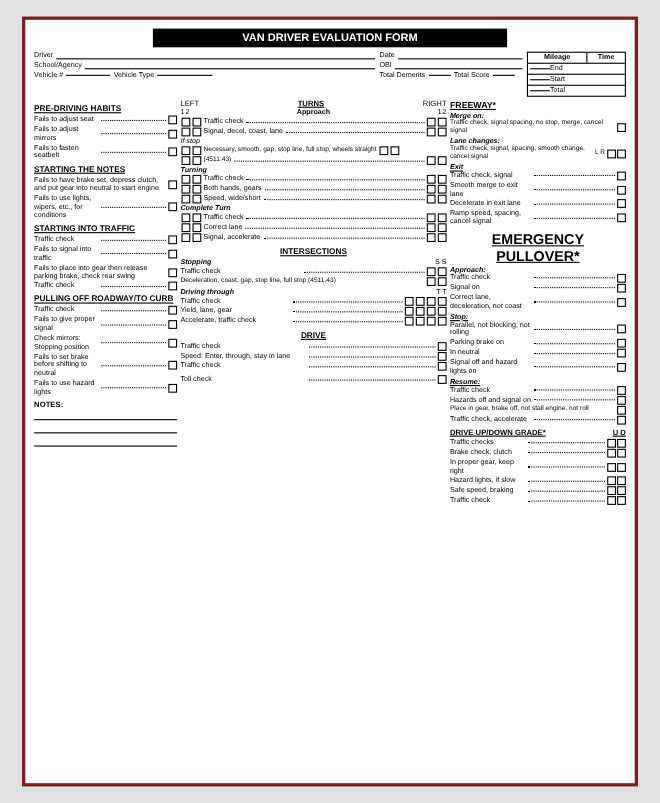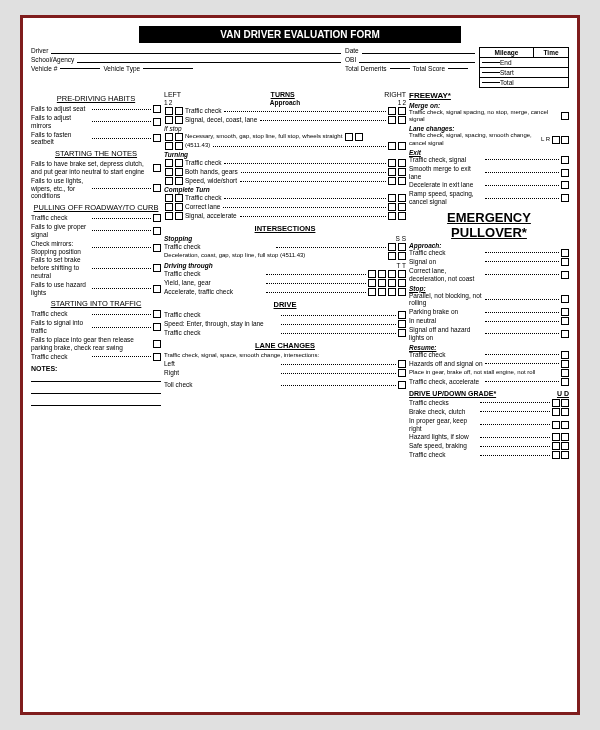--- a/index.html
+++ b/index.html
@@ -94,23 +94,22 @@
       font-weight: bold;
       text-align: center;
       margin-bottom: 1px;
     }
     .marked-section p {
       font-size: 6px;
       line-height: 1.3;
     }
 
     .section-title {
-      font-weight: normal;
+      font-weight: bold;
       font-size: 7.5px;
-      text-align: center;
       text-decoration: underline;
       margin-bottom: 2px;
       margin-top: 3px;
     }
 
     .notes-section {
       margin-top: 3px;
     }
     .notes-line {
       border-bottom: 1px solid black;
@@ -212,20 +211,43 @@
           <div class="checkbox"></div>
         </div>
         <div class="item-row" style="margin-top:1px;">
           <span class="item-text">Fails to use lights, wipers, etc., for conditions</span>
           <span class="dotted-line"></span>
           <div class="checkbox"></div>
         </div>
       </div>
 
       <div style="margin-top:3px;">
+        <div class="section-title">STARTING INTO TRAFFIC</div>
+        <div class="item-row">
+          <span class="item-text">Traffic check</span>
+          <span class="dotted-line"></span>
+          <div class="checkbox"></div>
+        </div>
+        <div class="item-row">
+          <span class="item-text">Fails to signal into traffic</span>
+          <span class="dotted-line"></span>
+          <div class="checkbox"></div>
+        </div>
+        <div class="item-row">
+          <span class="item-text">Fails to place into gear then release parking brake, check rear swing</span>
+          <div class="checkbox"></div>
+        </div>
+        <div class="item-row">
+          <span class="item-text">Traffic check</span>
+          <span class="dotted-line"></span>
+          <div class="checkbox"></div>
+        </div>
+      </div>
+
+      <div style="margin-top:3px;">
         <div class="section-title">PULLING OFF ROADWAY/TO CURB</div>
         <div class="item-row">
           <span class="item-text">Traffic check</span>
           <span class="dotted-line"></span>
           <div class="checkbox"></div>
         </div>
         <div class="item-row">
           <span class="item-text">Fails to give proper signal</span>
           <span class="dotted-line"></span>
           <div class="checkbox"></div>
@@ -235,43 +257,20 @@
           <span class="dotted-line"></span>
           <div class="checkbox"></div>
         </div>
         <div class="item-row">
           <span class="item-text">Fails to set brake before shifting to neutral</span>
           <span class="dotted-line"></span>
           <div class="checkbox"></div>
         </div>
         <div class="item-row">
           <span class="item-text">Fails to use hazard lights</span>
-          <span class="dotted-line"></span>
-          <div class="checkbox"></div>
-        </div>
-      </div>
-
-      <div style="margin-top:3px;">
-        <div class="section-title">STARTING INTO TRAFFIC</div>
-        <div class="item-row">
-          <span class="item-text">Traffic check</span>
-          <span class="dotted-line"></span>
-          <div class="checkbox"></div>
-        </div>
-        <div class="item-row">
-          <span class="item-text">Fails to signal into traffic</span>
-          <span class="dotted-line"></span>
-          <div class="checkbox"></div>
-        </div>
-        <div class="item-row">
-          <span class="item-text">Fails to place into gear then release parking brake, check rear swing</span>
-          <div class="checkbox"></div>
-        </div>
-        <div class="item-row">
-          <span class="item-text">Traffic check</span>
           <span class="dotted-line"></span>
           <div class="checkbox"></div>
         </div>
       </div>
 
       <div class="notes-section" style="margin-top:4px;">
         <div style="font-weight:bold; font-size:7px;">NOTES:</div>
         <div class="notes-line"></div>
         <div class="notes-line"></div>
         <div class="notes-line"></div>
@@ -503,34 +502,20 @@
           <span class="dotted-line"></span>
           <div class="checkbox"></div>
         </div>
         <div class="item-row">
           <span class="item-text">Traffic check</span>
           <span class="dotted-line"></span>
           <div class="checkbox"></div>
         </div>
       </div>
 
-      <div style="margin-top:4px;">
-        <div style="font-weight:bold; text-decoration:underline; font-size:7.5px; text-align:center; margin-bottom:2px;">LANE CHANGES</div>
-        <p style="font-size:6px;">Traffic check, signal, space, smooth change, intersections:</p>
-        <div class="item-row" style="margin-top:2px;">
-          <span class="item-text">Left</span>
-          <span class="dotted-line"></span>
-          <div class="checkbox"></div>
-        </div>
-        <div class="item-row">
-          <span class="item-text">Right</span>
-          <span class="dotted-line"></span>
-          <div class="checkbox"></div>
-        </div>
-      </div>
 
       <div class="item-row" style="margin-top:4px;">
         <span class="item-text">Toll check</span>
         <span class="dotted-line"></span>
         <div class="checkbox"></div>
       </div>
     </div>
 
     <div class="col-right">
 

